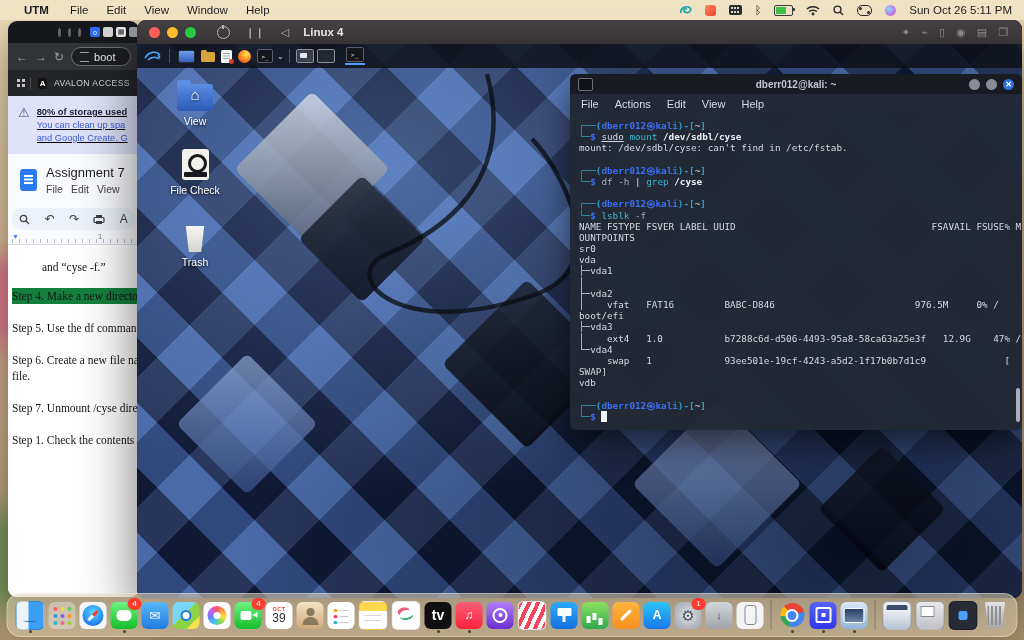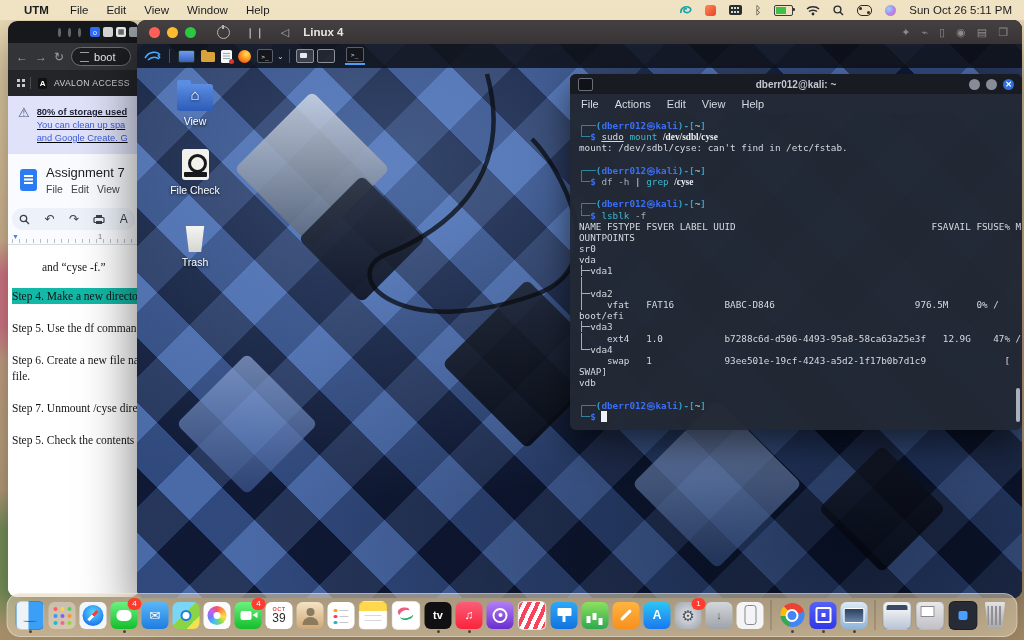--- a/index.html
+++ b/index.html
@@ -69,21 +69,21 @@
     justify-content:space-around;color:#3c4043;font-size:12px;}
   .sicon svg{display:block;}
   #ruler{height:12px;background:#fafbfe;border-bottom:1px solid #dadce0;position:relative;
     background-image:repeating-linear-gradient(to right,#b9bdc4 0 1px,transparent 1px 7px);background-position:4px 7px;background-size:100% 4px;background-repeat:no-repeat;}
   .ruler-num{position:absolute;left:90px;top:0;font-size:7.5px;color:#777;}
   .indent-marker{position:absolute;left:4px;top:1px;color:#4a7dff;font-size:7px;}
   #page{background:#fff;height:100%;padding:14px 0 0 4px;
     font-family:"Liberation Serif",serif;font-size:11.5px;color:#151515;}
   .doc-line{margin:0 0 16px 0;white-space:nowrap;overflow:hidden;line-height:16px;}
   .doc-line.indent{margin-left:30px;margin-bottom:13px;}
-  .doc-line.selected{background:#14b8a6;}
+  .doc-line.selected{background:#15803d;}
   .doc-line.tight{margin-bottom:0;}
   
   #utm{position:absolute;left:137px;top:20px;width:885px;height:578px;border-radius:9px;overflow:hidden;
     box-shadow:0 24px 55px rgba(0,0,0,.55);z-index:10;background:#000;}
   #utm-titlebar{height:24px;background:linear-gradient(#454041,#383334);display:flex;align-items:center;color:#d8d4d2;}
   .utl{width:11px;height:11px;border-radius:50%;margin-right:7px;}
   .utl.r{background:#ff5f57;margin-left:12px;}.utl.y{background:#febc2e;}.utl.g{background:#28c840;}
   .ut-ctl{margin-left:14px;color:#b9b4b2;font-size:11px;display:flex;align-items:center;gap:16px;}
   .pwr{position:relative;width:11px;height:11px;border:1.4px solid #b9b4b2;border-radius:50%;}
   .pwr:before{content:"";position:absolute;left:4px;top:-3px;width:1.6px;height:5px;background:#383334;box-shadow:0 0 0 0;}
@@ -149,21 +149,21 @@
   #t-menubar{height:19px;background:#232936;display:flex;align-items:center;gap:16px;padding-left:11px;
     font-size:11px;color:#d6dae2;}
   #t-body{padding:7px 0 0 9px;font-family:"DejaVu Sans Mono",monospace;font-size:9.3px;line-height:11.2px;
     white-space:pre;color:#d5d9e0;}
   .t-line{height:11.2px;}
   .t-f{color:#2fa0c4;font-weight:bold;}
   .t-u{color:#3a6ef5;font-weight:bold;}
   .t-w{color:#d5d9e0;}
   .t-g{color:#a7adb8;}
   .t-c{color:#3cb6ce;}
-  .t-b{color:#eef1f6;font-weight:bold;font-family:Liberation Serif, serif;}
+  .t-b{color:#eef1f6;font-weight:bold;}
   .t-ul{color:#d5d9e0;text-decoration:underline;}
   .t-cur{display:inline-block;width:6px;height:11px;background:#eef1f6;vertical-align:bottom;}
   #t-scroll{position:absolute;right:2px;bottom:8px;width:4px;height:34px;background:rgba(195,201,212,.85);border-radius:2px;}
   
   #dock{position:absolute;left:50%;transform:translateX(-50%);bottom:3px;height:42px;z-index:30;
     background:rgba(226,209,179,.55);border:1px solid rgba(255,255,255,.35);border-radius:14px;
     display:flex;align-items:center;gap:4px;padding:0 8px;}
   .dock-item{position:relative;width:27px;height:27px;border-radius:6px;flex:none;
     display:flex;align-items:center;justify-content:center;}
   .dock-glyph{color:#fff;font-size:12px;font-weight:bold;line-height:1;}
@@ -203,21 +203,21 @@
   .di-reminders:before{content:"";position:absolute;left:6px;top:7px;width:3.5px;height:3.5px;border-radius:50%;background:#ff9f0a;
     box-shadow:0 6px 0 #ff375f,0 12px 0 #30b0c7;}
   .di-reminders:after{content:"";position:absolute;left:12px;top:8px;width:9px;height:1.6px;background:#c7c7cc;
     box-shadow:0 6px 0 #c7c7cc,0 12px 0 #c7c7cc;}
   .di-notes{background:linear-gradient(#ffd84d 0 32%,#fff 32%);border:1px solid rgba(0,0,0,.1);}
   .di-notes:before{content:"";position:absolute;left:5px;top:13px;width:17px;height:1.5px;background:#d8d8dc;box-shadow:0 5px 0 #d8d8dc;}
   .di-freeform{background:#fff;border:1px solid rgba(0,0,0,.1);}
   .di-freeform:before{content:"";width:14px;height:8px;border-bottom:2.5px solid #2faf6e;border-radius:50%;transform:rotate(-12deg);
     box-shadow:-2px -4px 0 -1px #f05d7e;}
   .di-tv{background:#101012;}
-  .di-tv .dock-glyph{font-size:11px;font-weight:bold;}
+  .di-tv .dock-glyph{font-size:14px;font-weight:bold;}
   .di-music{background:linear-gradient(#fb5d77,#fa233b);}
   .di-podcasts{background:linear-gradient(#b07df5,#6a2fd0);}
   .di-podcasts:before{content:"";width:11px;height:11px;border:2px solid #fff;border-radius:50%;}
   .di-podcasts:after{content:"";position:absolute;width:4px;height:4px;border-radius:50%;background:#fff;}
   .di-news{background:#fff;border:1px solid rgba(0,0,0,.1);overflow:hidden;}
   .di-news:before{content:"";width:27px;height:27px;background:repeating-linear-gradient(115deg,#f5455c 0 4px,#fff 4px 8px);}
   .di-keynote{background:linear-gradient(#2da9f7,#1272e0);flex-direction:column;}
   .di-keynote:before{content:"";width:14px;height:8px;background:#fff;border-radius:1px;}
   .di-keynote:after{content:"";width:2.5px;height:6px;background:#fff;}
   .di-numbers{background:linear-gradient(#8ce05f,#2fa84f);}
@@ -361,21 +361,21 @@
       <span class="indent-marker">▼</span>
       <span class="ruler-num">1</span>
     </div>
     <div id="page">
         <div class="doc-line indent">and “cyse -f.”</div>
         <div class="doc-line selected">Step 4. Make a new directo</div>
         <div class="doc-line">Step 5. Use the df command</div>
         <div class="doc-line tight">Step 6. Create a new file na</div>
         <div class="doc-line">file.</div>
         <div class="doc-line">Step 7. Unmount /cyse dire</div>
-        <div class="doc-line">Step 5. Check the contents</div>
+        <div class="doc-line">Step 1. Check the contents</div>
       </div>
   </div>
 
   <div id="utm">
     <div id="utm-titlebar">
       <span class="utl r"></span>
       <span class="utl y"></span>
       <span class="utl g"></span>
       <span class="ut-ctl">
         <span class="pwr"></span>

